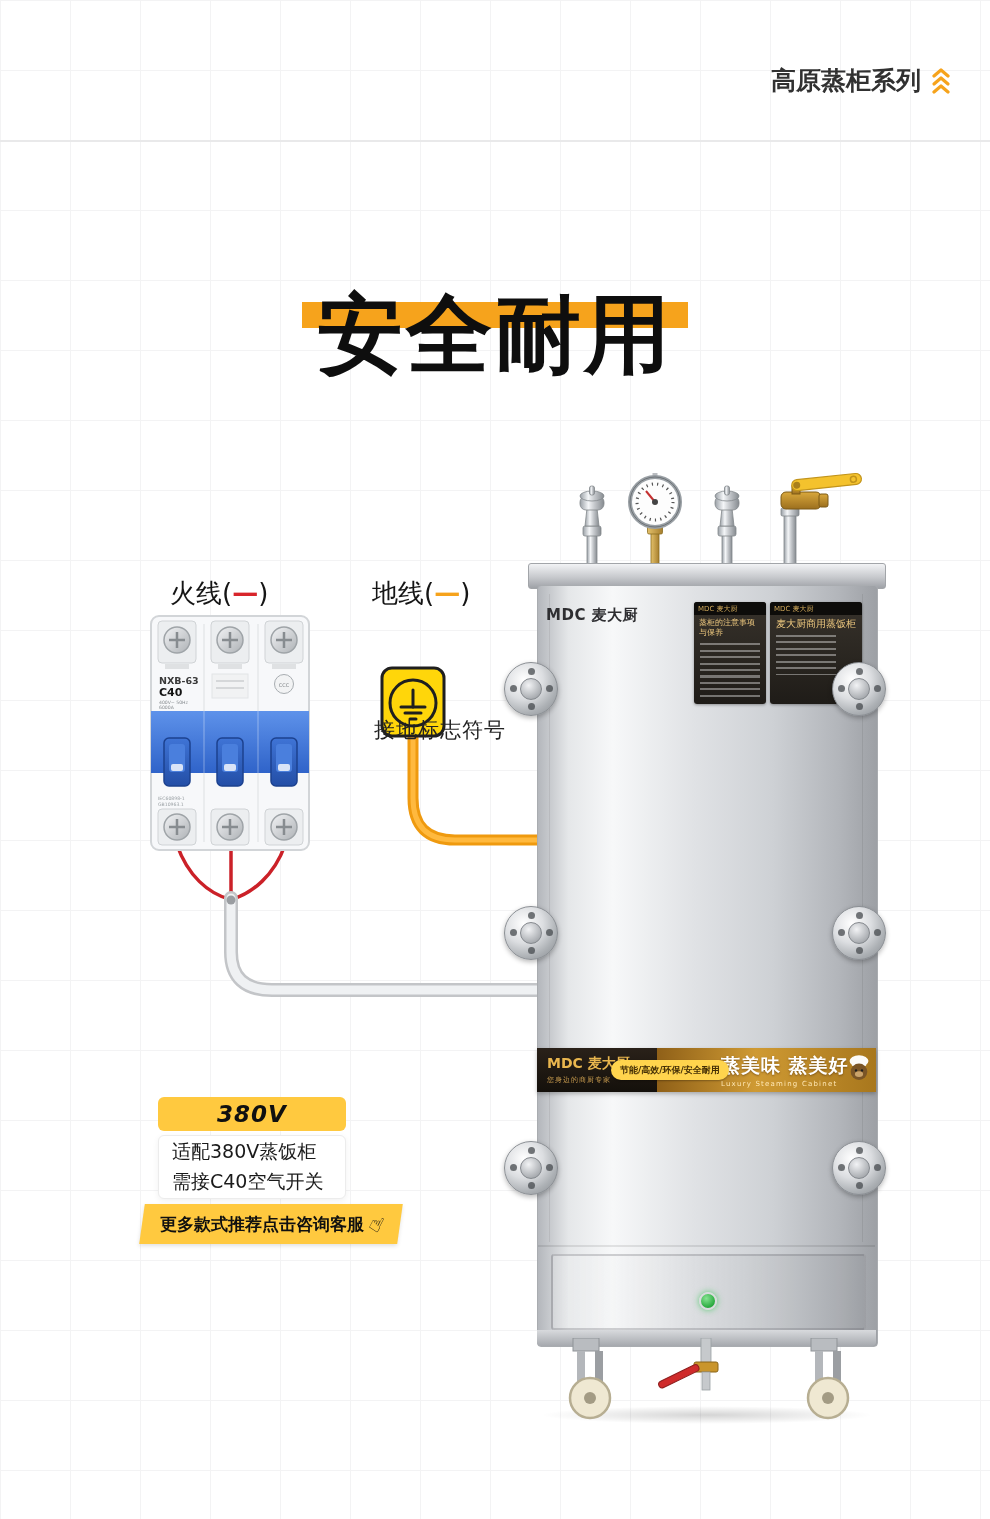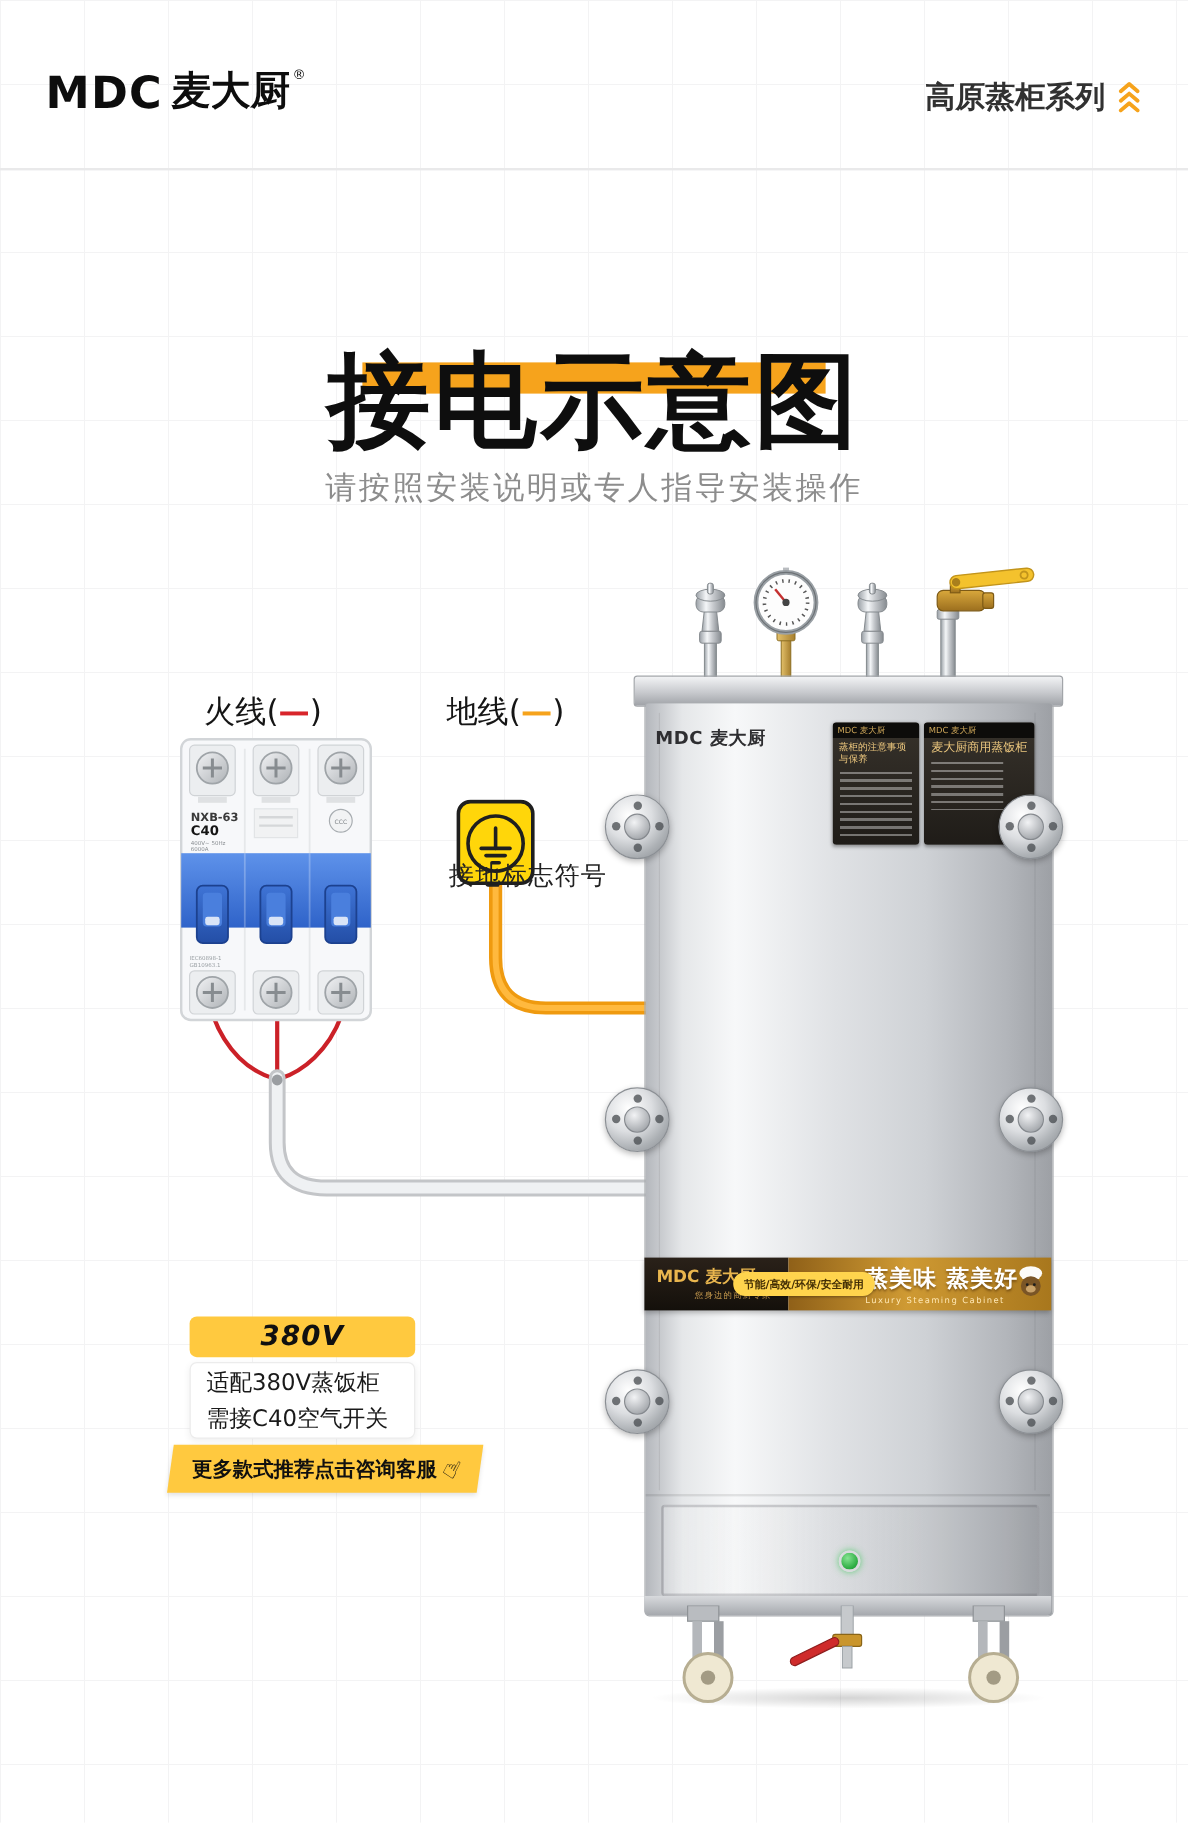--- a/index.html
+++ b/index.html
@@ -67,21 +67,21 @@
   .panel1 .panel-title{font-size:8px;line-height:10px;}
   .panel2 .panel-title{font-size:10px;line-height:12px;text-align:center;}
   .bars{margin:4px 6px 0;background-image:repeating-linear-gradient(to bottom,rgba(255,255,255,.38) 0,rgba(255,255,255,.38) 2px,transparent 2px,transparent 6.5px);}
   .panel1 .bars{height:56px;}
   .panel2 .bars{height:40px;margin-right:26px;}
   .panel-mascot{position:absolute;right:3px;bottom:3px;}
 
   .banner{left:537px;top:1048px;width:339px;height:44px;display:flex;box-shadow:0 2px 4px rgba(0,0,0,.25);z-index:3;}
   .banner-left{width:120px;background:linear-gradient(#2a2119,#14100b);display:flex;flex-direction:column;justify-content:center;padding-left:10px;box-sizing:border-box;}
   .banner-brand{color:#e9b64e;font-size:14px;font-weight:900;white-space:nowrap;}
-  .banner-slogan{color:#c79a4e;font-size:7px;margin-top:2px;letter-spacing:1px;white-space:nowrap;margin-left:32px;}
+  .banner-slogan{color:#c79a4e;font-size:7px;margin-top:2px;letter-spacing:1px;white-space:nowrap;}
   .banner-right{flex:1;position:relative;display:flex;flex-direction:column;justify-content:center;padding-left:64px;box-sizing:border-box;
     background:linear-gradient(90deg,#8f6018,#cf9a33 45%,#a8771d);}
   .banner-main{color:#fff;font-size:19px;font-weight:900;letter-spacing:1px;text-shadow:0 1px 2px rgba(60,30,0,.5);white-space:nowrap;}
   .banner-sub{color:#ffe7b3;font-size:7px;letter-spacing:1.2px;margin-top:1px;white-space:nowrap;}
   .banner-pill{position:absolute;left:-46px;top:12px;height:20px;background:#ffd44d;border-radius:10px;color:#442f05;
     font-size:9px;font-weight:700;display:flex;align-items:center;padding:0 9px;box-shadow:0 1px 2px rgba(0,0,0,.3);white-space:nowrap;}
   .banner-mascot{position:absolute;right:4px;top:4px;}
 
   .wheel{position:absolute;width:52px;height:52px;border-radius:50%;z-index:4;border:1px solid #8b8f94;
     background:radial-gradient(circle at 36% 32%,#ffffff,#dcdee1 40%,#aeb2b6 68%,#84888d);box-shadow:0 2px 5px rgba(0,0,0,.28);}
@@ -101,40 +101,34 @@
   .cta{left:142px;top:1204px;width:258px;height:40px;background:#ffc93f;transform:skewX(-8deg);display:flex;align-items:center;
     justify-content:center;z-index:5;box-shadow:0 2px 4px rgba(0,0,0,.12);cursor:pointer;}
   .cta-inner{transform:skewX(8deg);display:flex;align-items:center;gap:6px;font-size:17px;font-weight:700;color:#101010;white-space:nowrap;}
   .hand{display:inline-block;font-size:21px;transform:rotate(28deg);}
 </style>
 </head>
 <body>
 
 <div class="page">
 
-  <div class="abs brand">
-    <span class="brand-en">MDC</span>
-    <span class="brand-cn">麦大厨</span>
-    <span class="brand-reg">®</span>
-  </div>
   <div class="abs series">
     <span>高原蒸柜系列</span>
     <svg width="22" height="26" viewBox="0 0 22 26">
       <g fill="none" stroke="#f6a31c" stroke-width="3.2" stroke-linecap="round" stroke-linejoin="round">
         <path d="M4 24 L11 18 L18 24"></path>
           <path d="M4 16 L11 10 L18 16"></path>
           <path d="M4 8 L11 2 L18 8"></path>
       </g>
     </svg>
   </div>
   <div class="abs rule"></div>
 
   <div class="abs hero-bar"></div>
-  <h1 class="abs hero-title">接电示意图</h1>
-  <p class="abs hero-sub">请按照安装说明或专人指导安装操作</p>
+  <h1 class="abs hero-title">安全耐用</h1>
 
   <div class="abs wire-label lbl-live">
     <span>火线(</span><span class="dash-red">—</span><span>)</span>
   </div>
   <div class="abs wire-label lbl-ground">
     <span>地线(</span><span class="dash-orange">—</span><span>)</span>
   </div>
 
   <svg class="abs layer-wires" width="990" height="1519" viewBox="0 0 990 1519">
     <g fill="none" stroke-linecap="round" stroke-linejoin="round">

